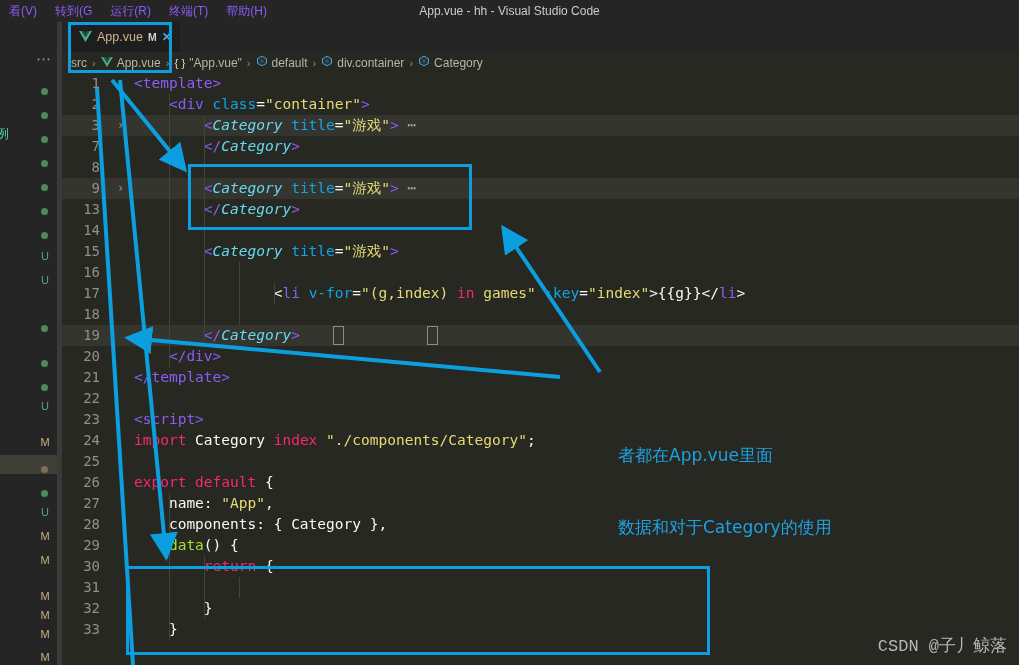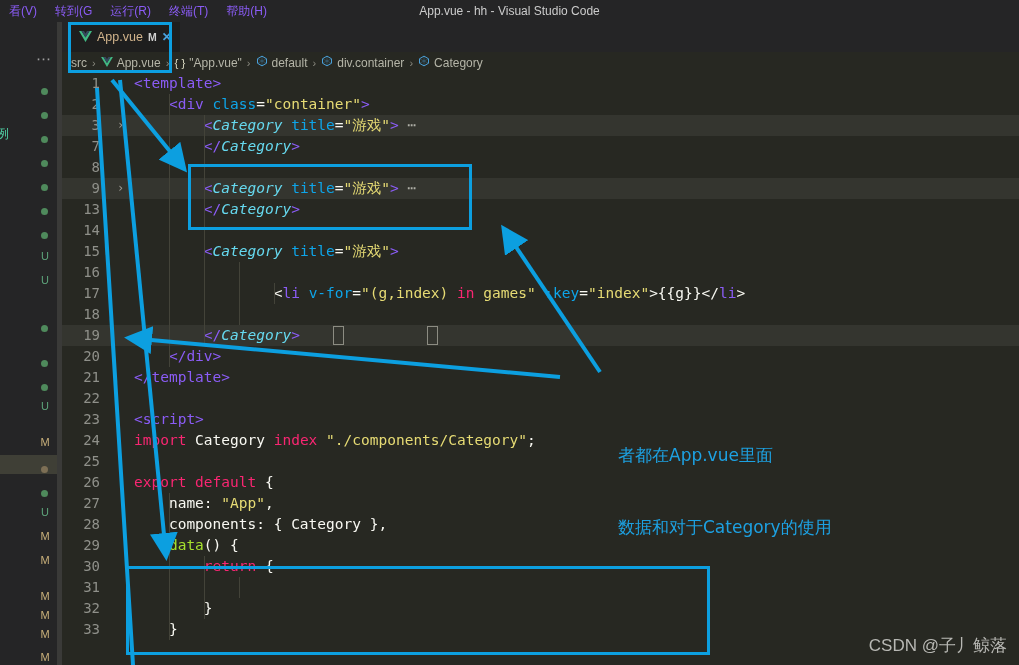--- a/index.html
+++ b/index.html
@@ -136,21 +136,21 @@
   .anno-note {
     position: absolute; color: #1da1e2; font-size: 17px; line-height: 24px;
     font-family: "DejaVu Sans", sans-serif; white-space: pre;
   }
   svg.arrows { position: absolute; top: 0; left: 0; width: 1019px; height: 665px;
     pointer-events: none; }
 
   
   .watermark {
     position: absolute; right: 12px; bottom: 8px; color: #b8b8b4;
-    font-size: 17px; font-family: Liberation Sans, sans-serif;
+    font-size: 17px; font-family: Liberation Mono, monospace;
   }
 </style>
 </head>
 <body>
 
 <div id="root">
 
   <div class="titlebar">
     <div class="menubar">
       <span class="menu-item">看(V)</span>

